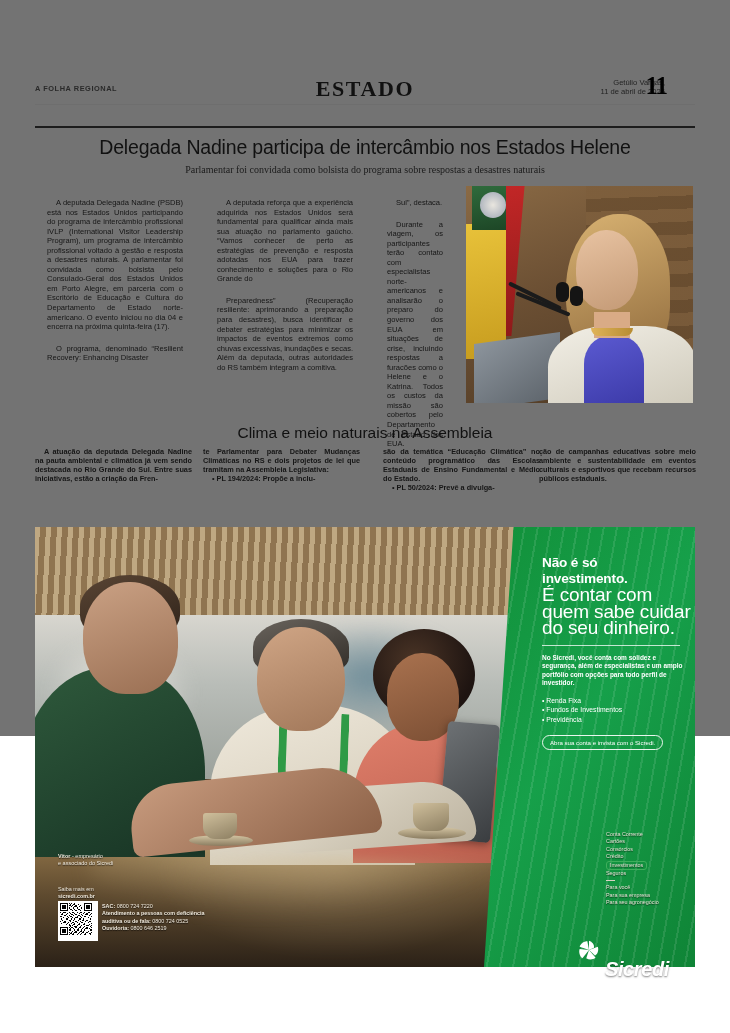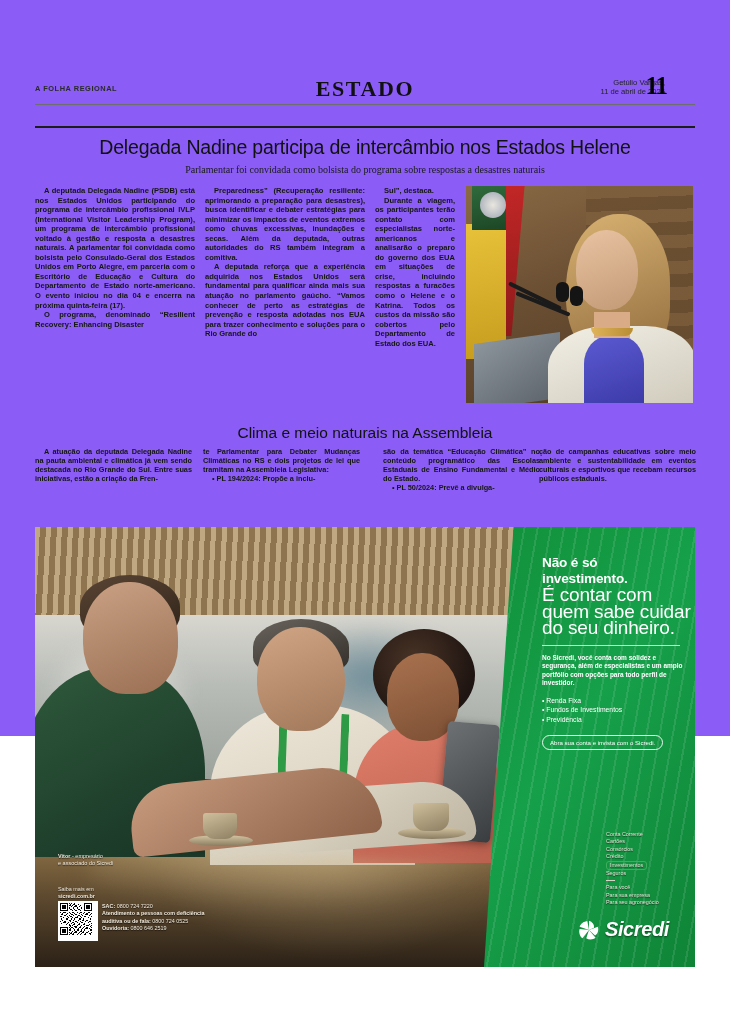--- a/index.html
+++ b/index.html
@@ -1,17 +1,17 @@
 <!DOCTYPE html>
 <html><head>
 <meta charset="utf-8">
 <style>
   html,body{margin:0;padding:0;background:#fff;}
   body{width:730px;height:1033px;overflow:hidden;font-family:"Liberation Sans",sans-serif;color:#111;}
-  .page{position:relative;width:730px;height:736px;background:#8b5cf6;}
+  .page{position:relative;width:730px;height:736px;background:#737373;}
 
   
   .masthead{position:absolute;left:35px;top:78px;width:660px;height:26px;}
   .mh-left{position:absolute;left:0;top:6px;font-size:7.4px;letter-spacing:.55px;
            font-weight:600;color:#2a2a2a;font-family:"Liberation Sans",sans-serif;}
   .mh-title{position:absolute;left:0;right:0;top:-2px;text-align:center;
             font-family:"Liberation Serif",serif;font-weight:bold;font-size:22px;
             letter-spacing:1.6px;color:#111;}
   .mh-right{position:absolute;right:30px;top:0;text-align:right;line-height:1.25;
             font-size:7.6px;color:#232323;}
@@ -26,21 +26,21 @@
 
   
   .headline{position:absolute;left:35px;top:136px;width:660px;text-align:center;
             font-size:19.5px;font-weight:500;color:#111;letter-spacing:-.2px;}
   .subhead{position:absolute;left:35px;top:164px;width:660px;text-align:center;
            font-family:"Liberation Serif",serif;font-size:10px;color:#1b1b1b;}
 
   .cols{position:absolute;left:35px;top:186px;width:660px;}
   .col{position:absolute;top:0;font-size:7.55px;line-height:9.55px;text-align:justify;
        color:#161616;hyphens:none;}
-  .col p{margin:0;font-weight:bold;}
+  .col p{margin:12px;}
   .col p + p{text-indent:9px;}
   .col p:first-child{text-indent:9px;}
   .c1{left:0;width:160px;}
   .c2{left:170px;width:160px;}
   .c3{left:340px;width:80px;}
 
   .photo{position:absolute;left:466px;top:186px;width:227px;height:217px;
          overflow:hidden;background:#5a4330;}
 
   
@@ -133,21 +133,21 @@
   .ad-cta{margin-top:11px;display:inline-block;border:1px solid rgba(255,255,255,.9);
           border-radius:9px;padding:3px 7px;font-size:6.1px;}
 
   .prodlist{position:absolute;left:606px;top:831px;width:100px;color:#e7e2d6;
             font-size:5.4px;line-height:7.4px;text-shadow:0 1px 1px rgba(0,0,0,.6);}
   .prod-hl{display:inline-block;border:1px solid #3fae5c;border-radius:3px;padding:0 3px;}
   .prod-dash{margin:3px 0 3px 0;width:9px;height:1px;background:#d8d2c4;}
 
   .logo{position:absolute;left:578px;top:918px;display:flex;align-items:center;gap:5px;}
   .logo-txt{color:#fff;font-size:20px;font-weight:bold;font-style:italic;letter-spacing:-.4px;
-            text-shadow:0 1px 2px rgba(0,0,0,.5);}
+            text-shadow:0 1px 2px rgba(0,0,0,.5);margin-top:40px;}
 
   .credit{position:absolute;left:58px;top:853px;color:#efe9dd;font-size:5.5px;line-height:7.3px;
           text-shadow:0 1px 1px rgba(0,0,0,.7);}
   .saiba{position:absolute;left:58px;top:886px;color:#efe9dd;font-size:5.4px;line-height:7px;
          text-shadow:0 1px 1px rgba(0,0,0,.7);}
   .saiba b{font-weight:bold;}
   .qr{position:absolute;left:58px;top:901px;width:36px;height:36px;background:#fff;padding:2px;}
   .qr svg{display:block;}
   .sac{position:absolute;left:102px;top:903px;color:#efe9dd;font-size:5.4px;line-height:7.4px;
        text-shadow:0 1px 1px rgba(0,0,0,.7);}
@@ -203,22 +203,22 @@
 
   <div class="headline">Delegada Nadine participa de intercâmbio nos Estados Helene</div>
   <div class="subhead">Parlamentar foi convidada como bolsista do programa sobre respostas a desastres naturais</div>
 
   <div class="cols">
     <div class="col c1">
       <p>A deputada Delegada Nadine (PSDB) está nos Estados Unidos participando do programa de intercâmbio profissional IVLP (International Visitor Leadership Program), um programa de intercâmbio profissional voltado à gestão e resposta a desastres naturais. A parlamentar foi convidada como bolsista pelo Consulado-Geral dos Estados Unidos em Porto Alegre, em parceria com o Escritório de Educação e Cultura do Departamento de Estado norte-americano. O evento iniciou no dia 04 e encerra na próxima quinta-feira (17).</p>
       <p>O programa, denominado “Resilient Recovery: Enhancing Disaster</p>
     </div>
     <div class="col c2">
+      <p>A deputada reforça que a experiência adquirida nos Estados Unidos será fundamental para qualificar ainda mais sua atuação no parlamento gaúcho. “Vamos conhecer de perto as estratégias de prevenção e resposta adotadas nos EUA para trazer conhecimento e soluções para o Rio Grande do</p>
       <p>Preparedness” (Recuperação resiliente: aprimorando a preparação para desastres), busca identificar e debater estratégias para minimizar os impactos de eventos extremos como chuvas excessivas, inundações e secas. Além da deputada, outras autoridades do RS também integram a comitiva.</p>
-      <p>A deputada reforça que a experiência adquirida nos Estados Unidos será fundamental para qualificar ainda mais sua atuação no parlamento gaúcho. “Vamos conhecer de perto as estratégias de prevenção e resposta adotadas nos EUA para trazer conhecimento e soluções para o Rio Grande do</p>
     </div>
     <div class="col c3">
       <p>Sul”, destaca.</p>
       <p>Durante a viagem, os participantes terão contato com especialistas norte-americanos e analisarão o preparo do governo dos EUA em situações de crise, incluindo respostas a furacões como o Helene e o Katrina. Todos os custos da missão são cobertos pelo Departamento de Estado dos EUA.</p>
     </div>
   </div>
 
   <div class="photo">
     <div class="ph-wall"></div>
     <div class="ph-wood"></div>

